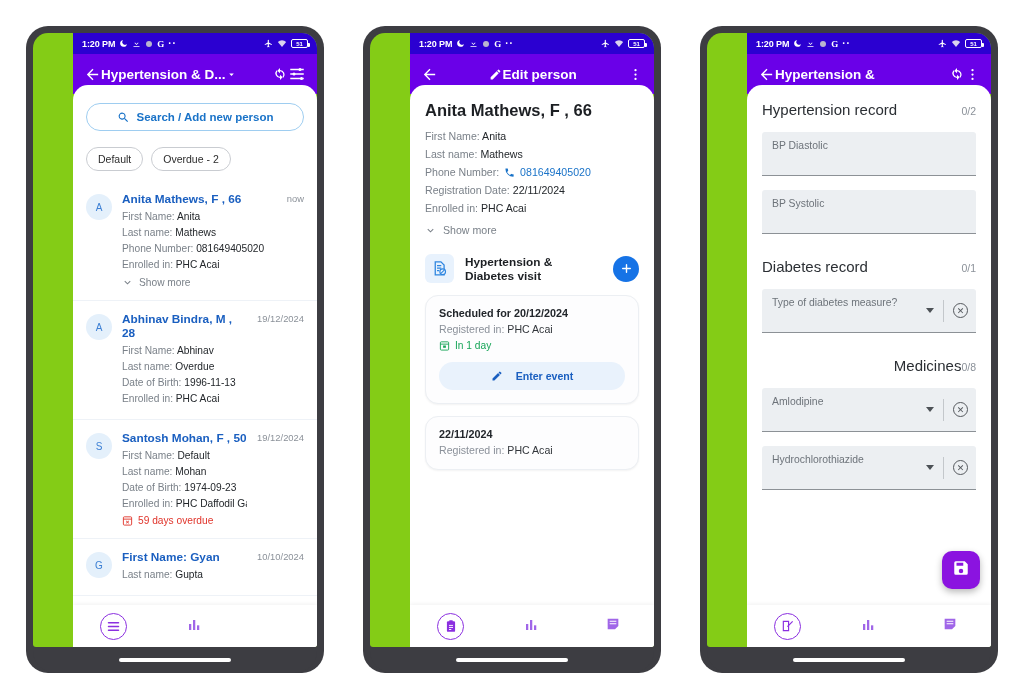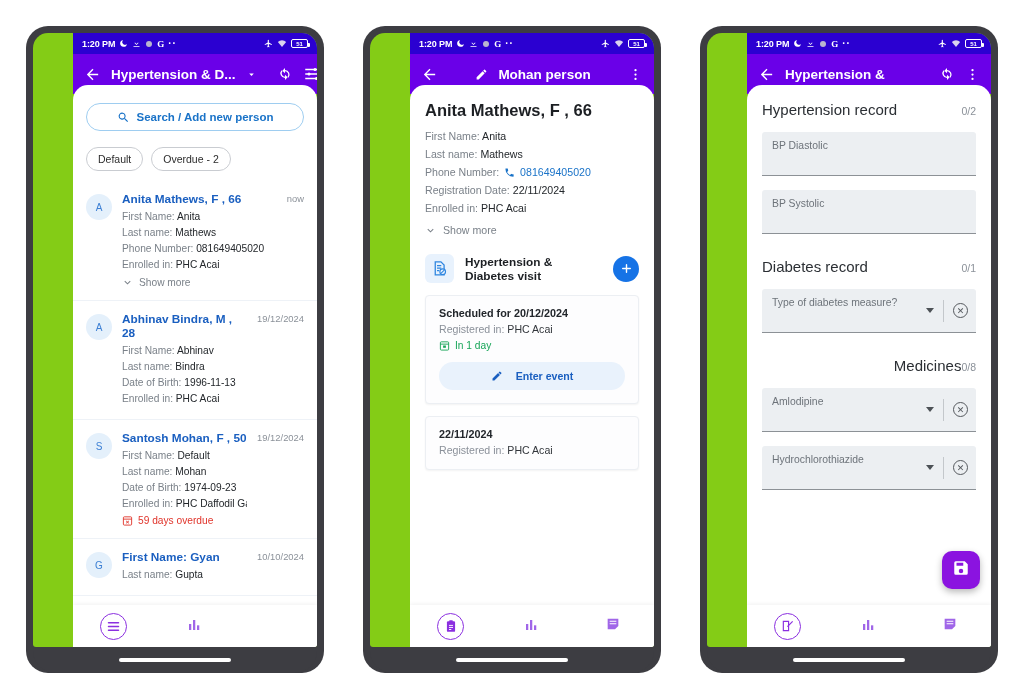--- a/index.html
+++ b/index.html
@@ -85,21 +85,20 @@
     width: 2px; height: 4px; background: #fff; border-radius: 0 1px 1px 0;
   }
 
   
   .appbar {
     height: 40px;
     background: #6a00e8;
     display: flex;
     align-items: center;
     padding: 0 11px;
-    gap: 10px;
     color: #fff;
     flex: 0 0 auto;
     position: relative;
     z-index: 5;
     text-align: center;
   }
   .appbar-title {
     font-size: 13.5px;
     font-weight: 600;
     white-space: nowrap;
@@ -251,21 +250,21 @@
   .fab-plus {
     width: 26px; height: 26px; border-radius: 50%;
     background: #1673e6; color: #fff;
     display: flex; align-items: center; justify-content: center;
     font-size: 17px; line-height: 0; font-weight: 300;
   }
   .evt-card {
     margin: 12px 15px 0 15px;
     background: #fdfdfe;
     border: 1px solid #eceff3;
-    border-radius: 4px;
+    border-radius: 13px;
     padding: 11px 13px 13px 13px;
     box-shadow: 0 1px 2px rgba(0,0,0,.05);
   }
   .evt-t1 { font-size: 10.8px; font-weight: bold; color: #22262b; }
   .evt-t2 { font-size: 10.6px; color: #8a9099; margin-top: 4px; }
   .evt-t2 b { color: #32363b; font-weight: normal; }
   .evt-due { font-size: 10.2px; color: #17a558; display: flex; align-items: center; gap: 5px; margin-top: 5px; }
   .enter-btn {
     margin-top: 11px;
     height: 28px;
@@ -438,21 +437,21 @@
               </div>
             </div>
             <div class="pdate">now</div>
           </div>
 
           <div class="pcard">
             <div class="avatar">A</div>
             <div class="pbody">
               <div class="pname">Abhinav Bindra, M , 28</div>
               <div class="prow"><span>First Name:</span> <b>Abhinav</b></div>
-              <div class="prow"><span>Last name:</span> <b>Bindra</b></div>
+              <div class="prow"><span>Last name:</span> <b>Overdue</b></div>
               <div class="prow"><span>Date of Birth:</span> <b>1996-11-13</b></div>
               <div class="prow"><span>Enrolled in:</span> <b>PHC Acai</b></div>
             </div>
             <div class="pdate">19/12/2024</div>
           </div>
 
           <div class="pcard">
             <div class="avatar">S</div>
             <div class="pbody">
               <div class="pname">Santosh Mohan, F , 50</div>
@@ -557,21 +556,21 @@
           <svg width="17" height="17" viewBox="0 0 24 24">
               <path fill="#fff" d="M20 11H7.8l5.6-5.6L12 4l-8 8 8 8 1.4-1.4L7.8 13H20z"></path>
             </svg>
         </span>
         <span class="spacer"></span>
         <span class="ic">
           <svg width="13" height="13" viewBox="0 0 24 24">
               <path fill="#fff" d="M3 17.2V21h3.8L17.9 9.9l-3.8-3.8L3 17.2zM20.7 7.1a1 1 0 000-1.4l-2.4-2.4a1 1 0 00-1.4 0l-1.8 1.8 3.8 3.8 1.8-1.8z"></path>
             </svg>
         </span>
-        <span class="appbar-title">Mohan person</span>
+        <span class="appbar-title">Edit person</span>
         <span class="spacer"></span>
         <span class="ic">
           <svg width="15" height="15" viewBox="0 0 24 24">
               <circle cx="12" cy="5" r="1.8" fill="#fff"></circle>
               <circle cx="12" cy="12" r="1.8" fill="#fff"></circle>
               <circle cx="12" cy="19" r="1.8" fill="#fff"></circle>
             </svg>
         </span>
       </div>
 

